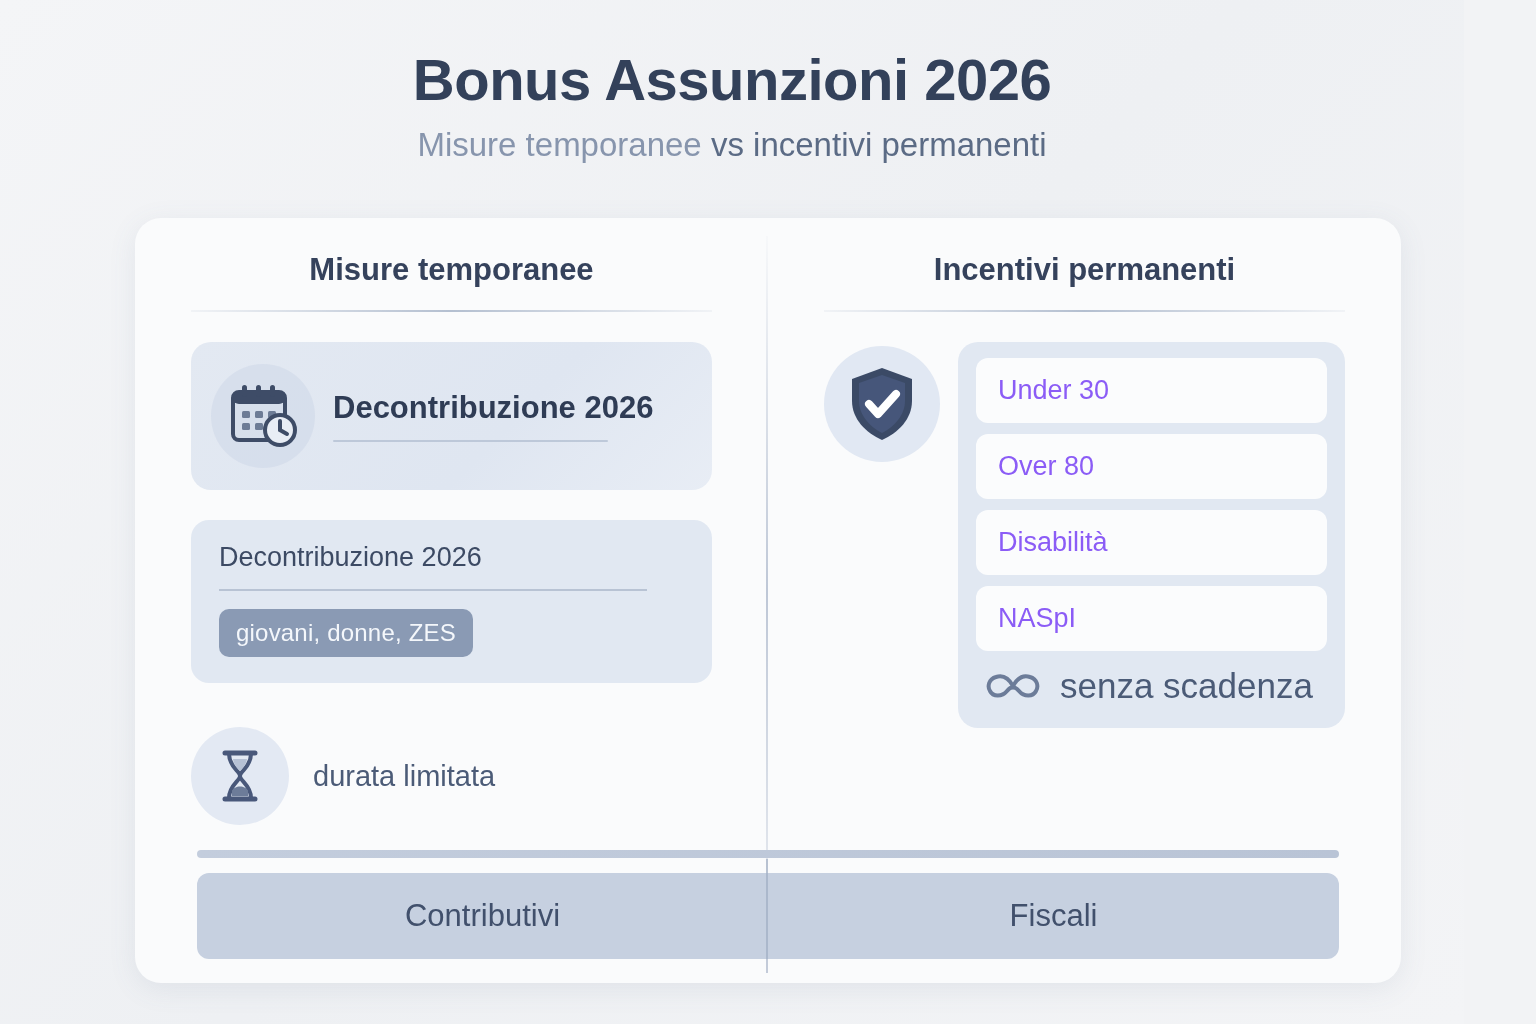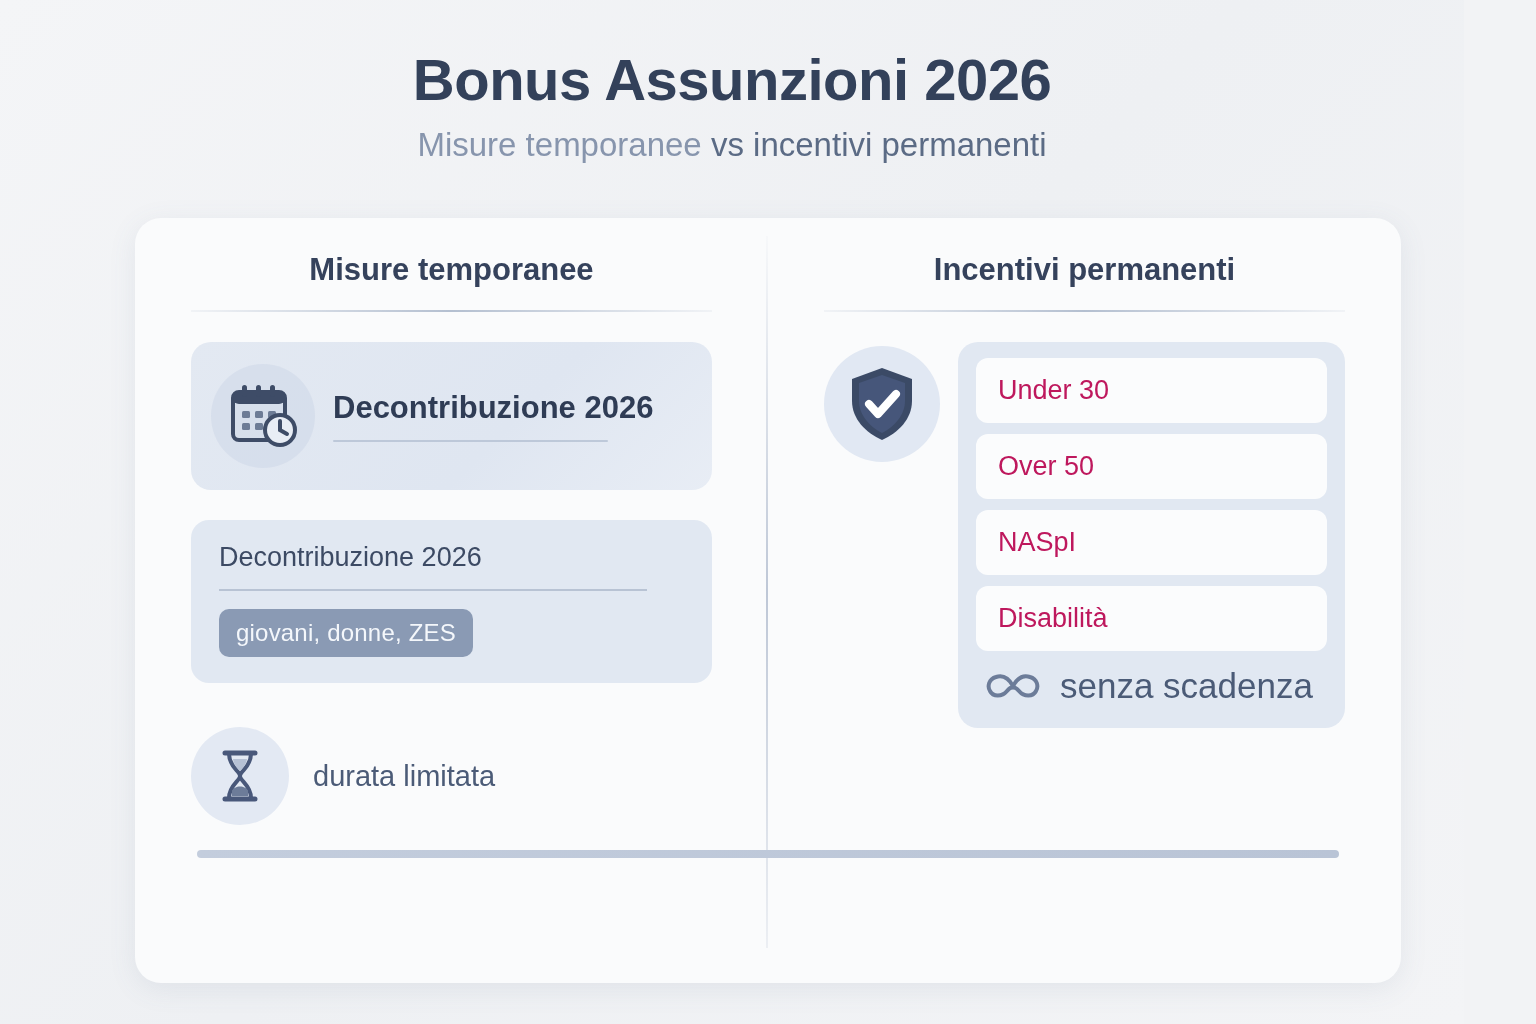--- a/index.html
+++ b/index.html
@@ -194,21 +194,21 @@
     flex: 1;
     background: #e1e8f2;
     border-radius: 20px;
     padding: 16px 18px 14px 18px;
     box-sizing: border-box;
   }
   .list-item {
     background: #fbfcfd;
     border-radius: 12px;
     font-size: 27px;
-    color: #be185d;
+    color: #8b5cf6;
     padding: 17px 22px;
     margin-bottom: 11px;
   }
   .list-footer {
     display: flex;
     align-items: center;
     gap: 16px;
     padding: 4px 10px 8px 6px;
   }
   .list-footer-text {
@@ -331,32 +331,36 @@
           <div class="shield-circle">
             <svg width="86" height="86" viewBox="0 0 86 86">
               <path d="M43 7 L73 18 V40 C73 58 59 72 43 79 C27 72 13 58 13 40 V18 Z" fill="#3b4a66"></path>
               <path d="M43 14 L66 22 V40 C66 54 55 66 43 72 C31 66 20 54 20 40 V22 Z" fill="#46567a"></path>
               <path d="M30 43 L39 53 L57 33" fill="none" stroke="#ffffff" stroke-width="8" stroke-linecap="round" stroke-linejoin="round"></path>
             </svg>
           </div>
 
           <div class="list-panel">
             <div class="list-item">Under 30</div>
-            <div class="list-item">Over 50</div>
+            <div class="list-item">Over 80</div>
+            <div class="list-item">Disabilità</div>
             <div class="list-item">NASpI</div>
-            <div class="list-item">Disabilità</div>
             <div class="list-footer">
               <span>
                 <svg width="62" height="34" viewBox="0 0 62 34">
                   <path d="M31 17 C26 8 20 6 14 8 C7 10 5 17 8 22 C11 28 20 28 25 22 C29 17 33 17 37 22 C42 28 51 28 54 22 C57 17 55 10 48 8 C42 6 36 8 31 17 Z" fill="none" stroke="#6c7c99" stroke-width="4"></path>
                 </svg>
               </span>
               <span class="list-footer-text">senza scadenza</span>
             </div>
           </div>
         </div>
       </div>
     </div>
 
     <div class="bottom-rule"></div>
+    <div class="bottom-bar">
+      <div class="bottom-cell first">Contributivi</div>
+      <div class="bottom-cell">Fiscali</div>
+    </div>
 
   </div>
 </div>
 
 </body></html>

